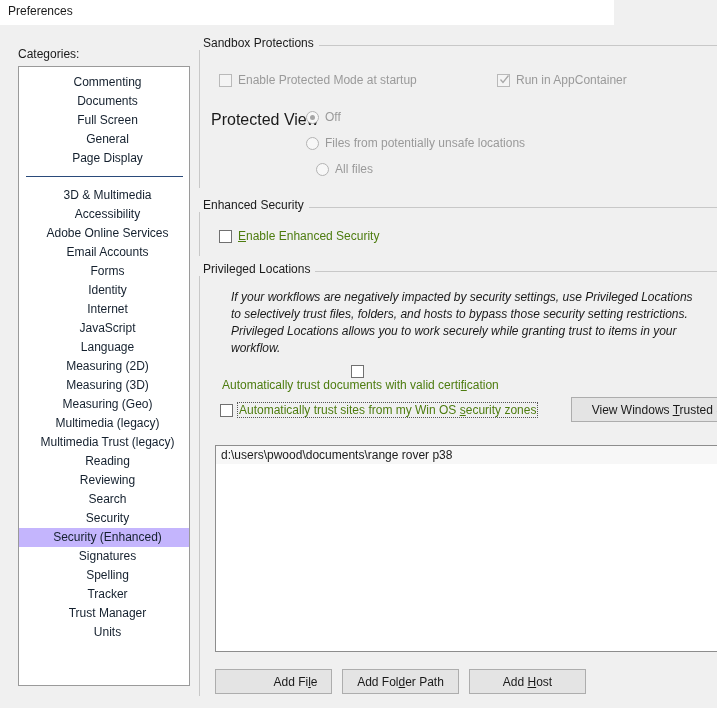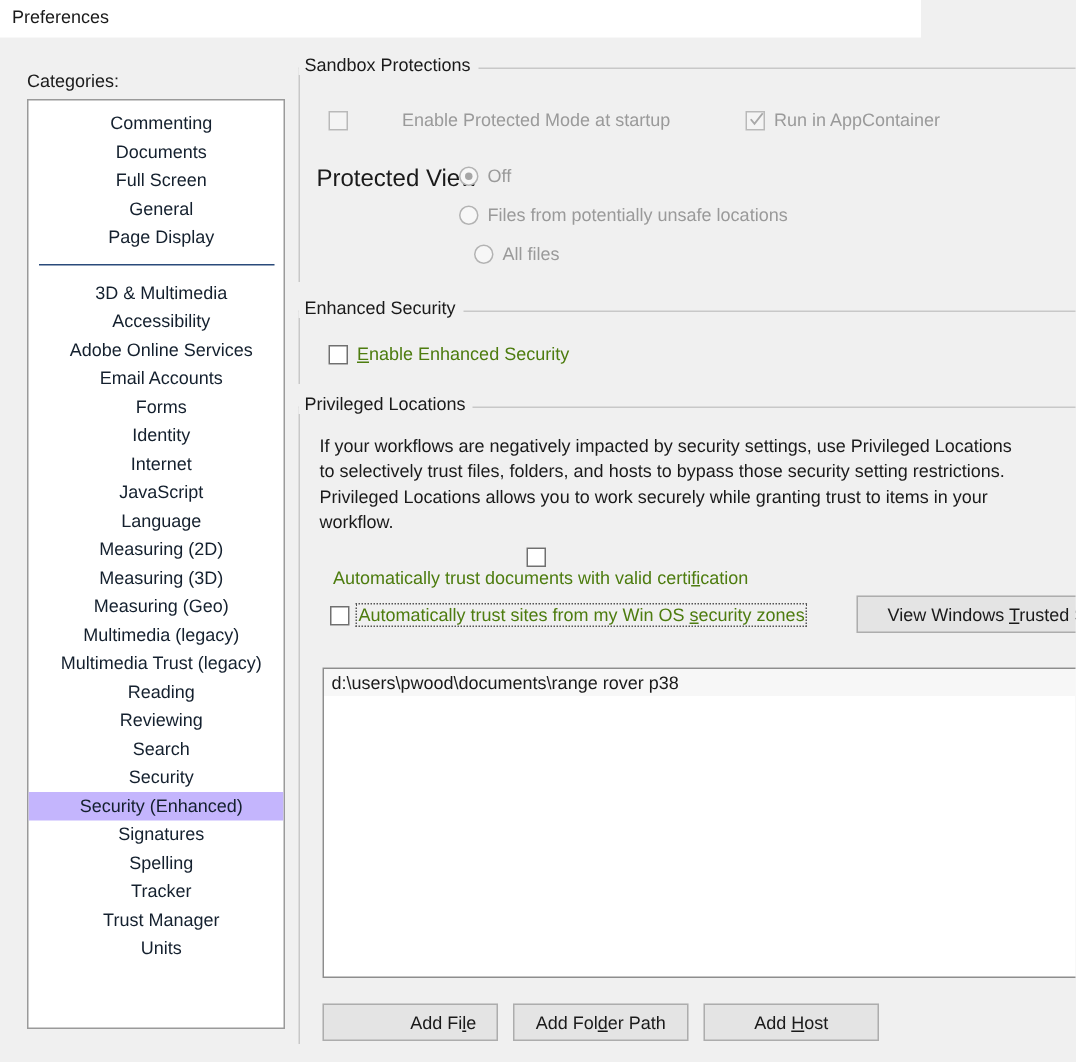--- a/index.html
+++ b/index.html
@@ -275,21 +275,21 @@
 </div>
 
 <div class="right-pane">
 
   <div class="groupbox" style="left:0px; top:0px; width:540px; height:152px;">
     <div class="gb-frame"></div>
     <span class="gb-title">Sandbox Protections</span>
 
     <div class="gb-body">
 
-      <div class="ctl-row" style="left:20px; top:28px;gap:30px;">
+      <div class="ctl-row" style="left:20px; top:28px;">
         <span class="cb disabled"></span>
         <span class="ctl-label disabled">Enable Protected Mode at startup</span>
       </div>
 
       <div class="ctl-row" style="left:298px; top:28px;">
         <span class="cb disabled">
           <svg class="tick" viewBox="0 0 11 11">
             <polyline points="1.5,5.5 4,8.5 9.5,1.5" fill="none" stroke="#a8a8a8" stroke-width="1.3"></polyline>
           </svg>
         </span>
@@ -329,21 +329,21 @@
       </div>
     </div>
   </div>
 
   <div class="groupbox" style="left:0px; top:226px; width:540px; height:434px;">
     <div class="gb-frame"></div>
     <span class="gb-title">Privileged Locations</span>
 
     <div class="gb-body">
 
-      <div class="desc" style="left:14px; top:18px; width:472px;">If your workflows are negatively impacted by security settings, use Privileged Locations to selectively trust files, folders, and hosts to bypass those security setting restrictions. Privileged Locations allows you to work securely while granting trust to items in your workflow.</div>
+      <div class="desc" style="left:32px; top:18px; width:472px;font-style:italic;">If your workflows are negatively impacted by security settings, use Privileged Locations to selectively trust files, folders, and hosts to bypass those security setting restrictions. Privileged Locations allows you to work securely while granting trust to items in your workflow.</div>
 
       <div class="ctl-row" style="left:17px; top:94px;flex-direction:column;">
         <span class="cb"></span>
         <span class="ctl-label">Automatically trust documents with valid certi<u>fi</u>cation</span>
       </div>
 
       <div class="ctl-row" style="left:21px; top:131px;">
         <span class="cb"></span>
         <span class="ctl-label focusbox">Automatically trust sites from my Win OS <u>s</u>ecurity zones</span>
       </div>

